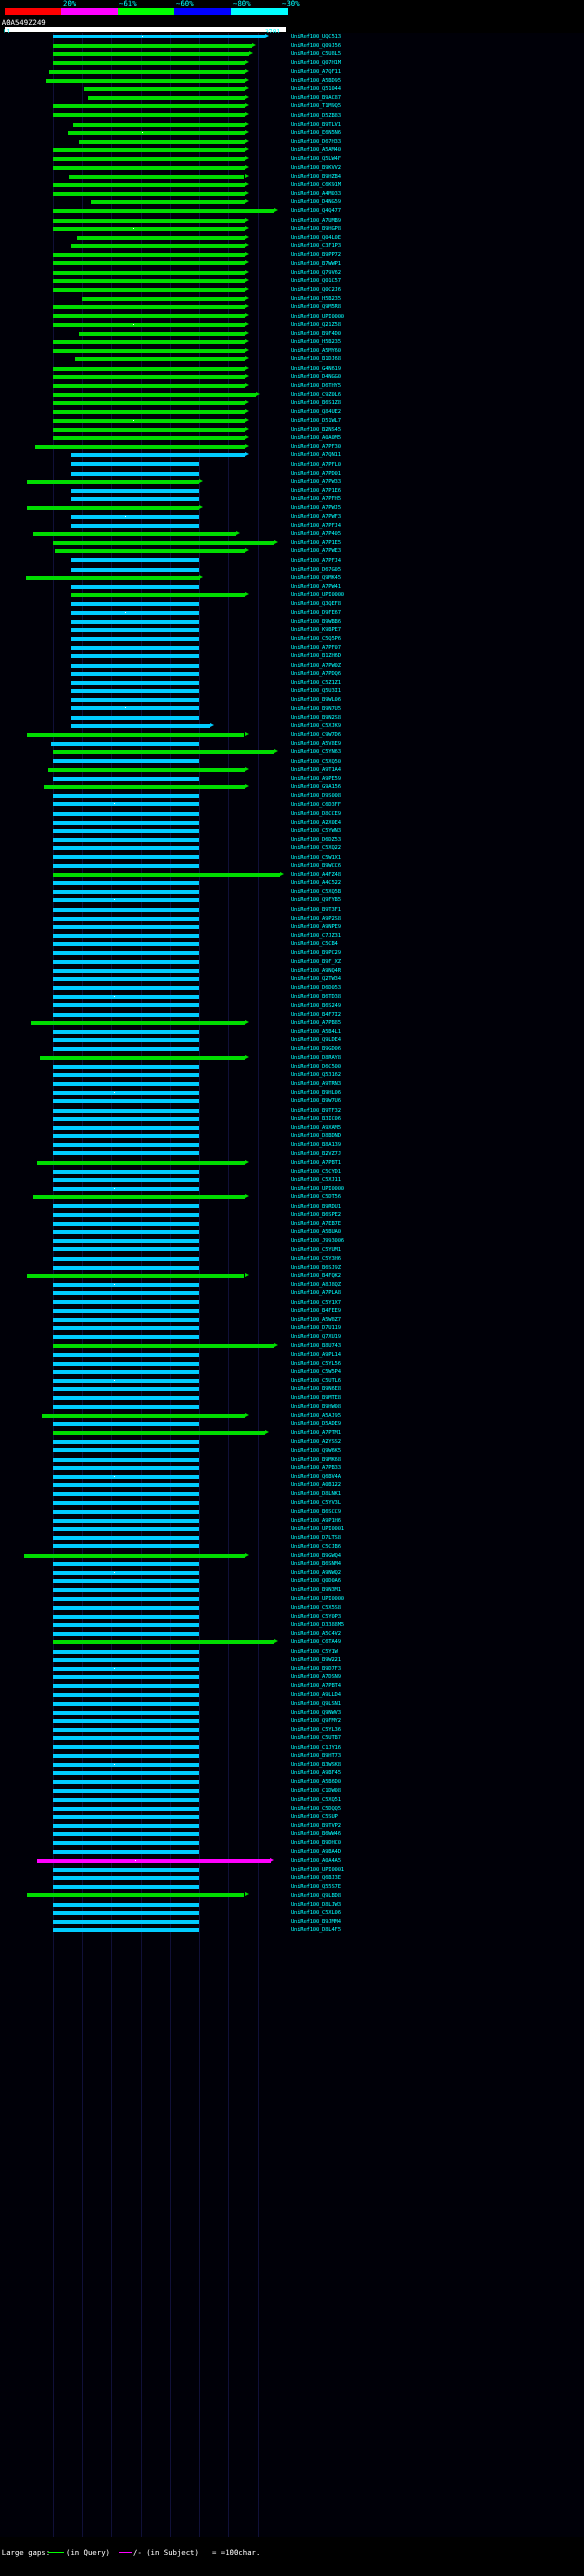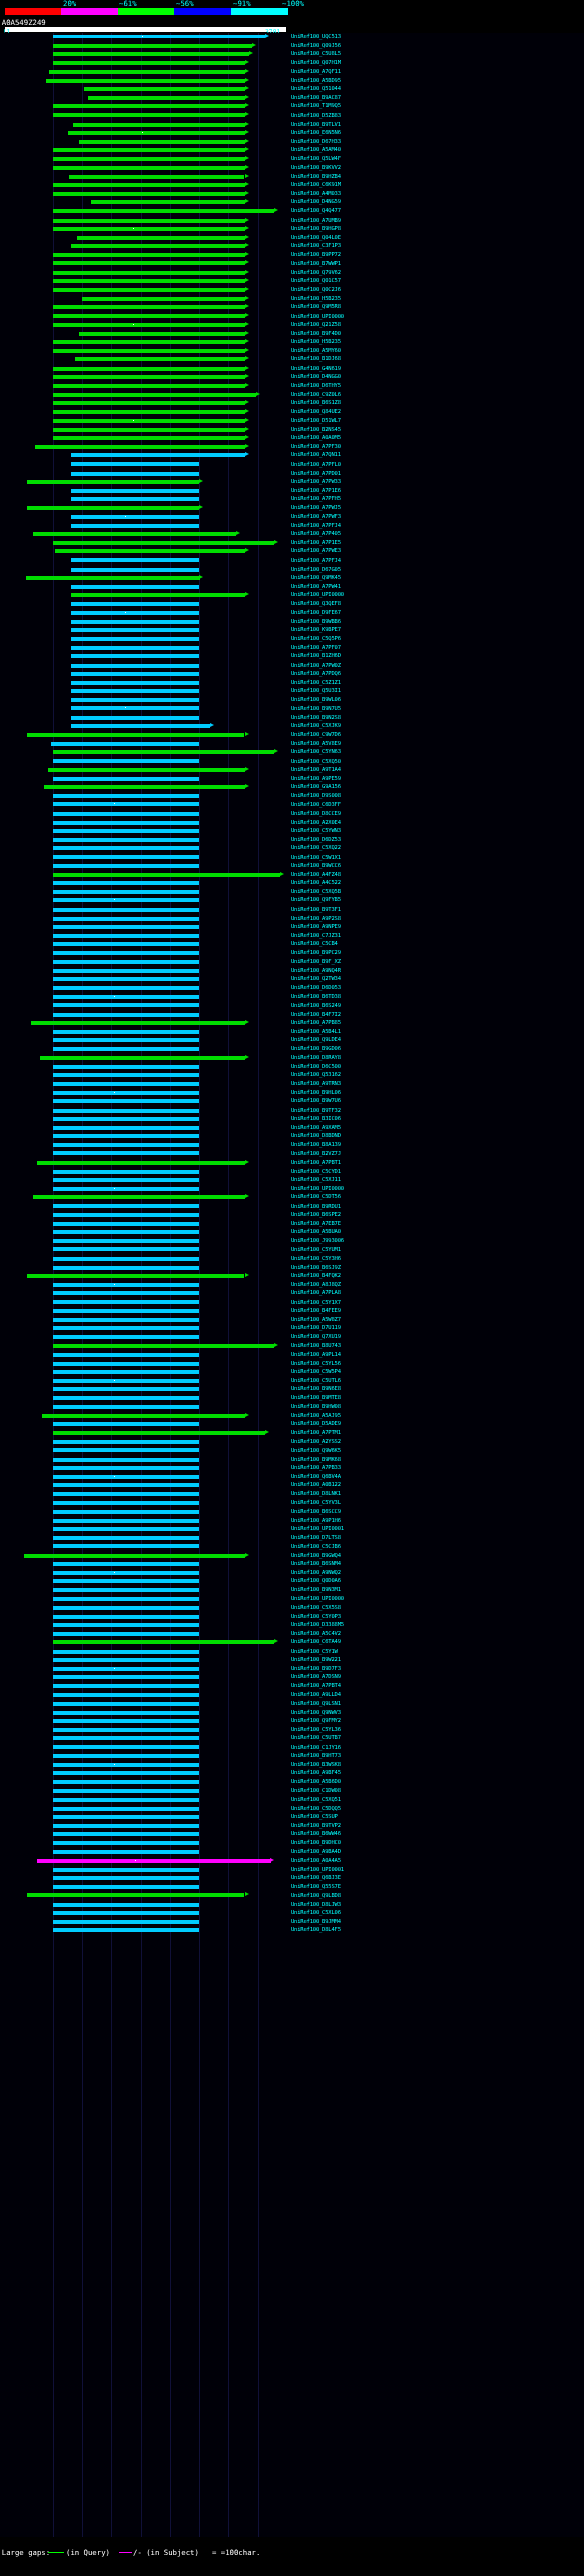--- a/index.html
+++ b/index.html
@@ -137,23 +137,23 @@
   .foot-line { position: absolute; white-space: nowrap; font-size: 7.3px; }
   .foot-dash { position: absolute; height: 1.8px; }
 </style>
 </head>
 <body>
 
 <div id="scale-wrap">
   <div class="scale-ticks" id="scale-ticks">
       <div class="scale-tick" style="left: 55px;">20%</div>
       <div class="scale-tick" style="left: 111px;">~61%</div>
-      <div class="scale-tick" style="left: 168px;">~56%</div>
-      <div class="scale-tick" style="left: 225px;">~91%</div>
-      <div class="scale-tick" style="left: 274px;">~100%</div>
+      <div class="scale-tick" style="left: 168px;">~60%</div>
+      <div class="scale-tick" style="left: 225px;">~80%</div>
+      <div class="scale-tick" style="left: 274px;">~30%</div>
     </div>
   <div class="scale-bar" id="scale-bar">
       <div class="scale-seg" style="background: rgb(255, 0, 0);"></div>
       <div class="scale-seg" style="background: rgb(255, 0, 255);"></div>
       <div class="scale-seg" style="background: rgb(0, 255, 0);"></div>
       <div class="scale-seg" style="background: rgb(0, 0, 255);"></div>
       <div class="scale-seg" style="background: rgb(0, 255, 255);"></div>
     </div>
 </div>
 

